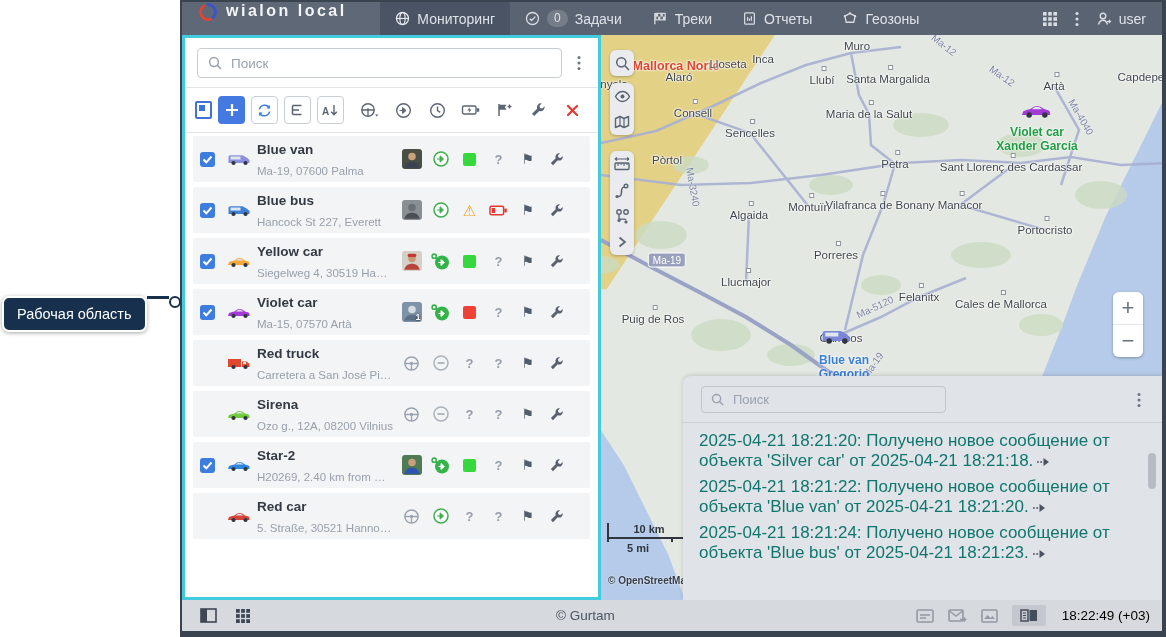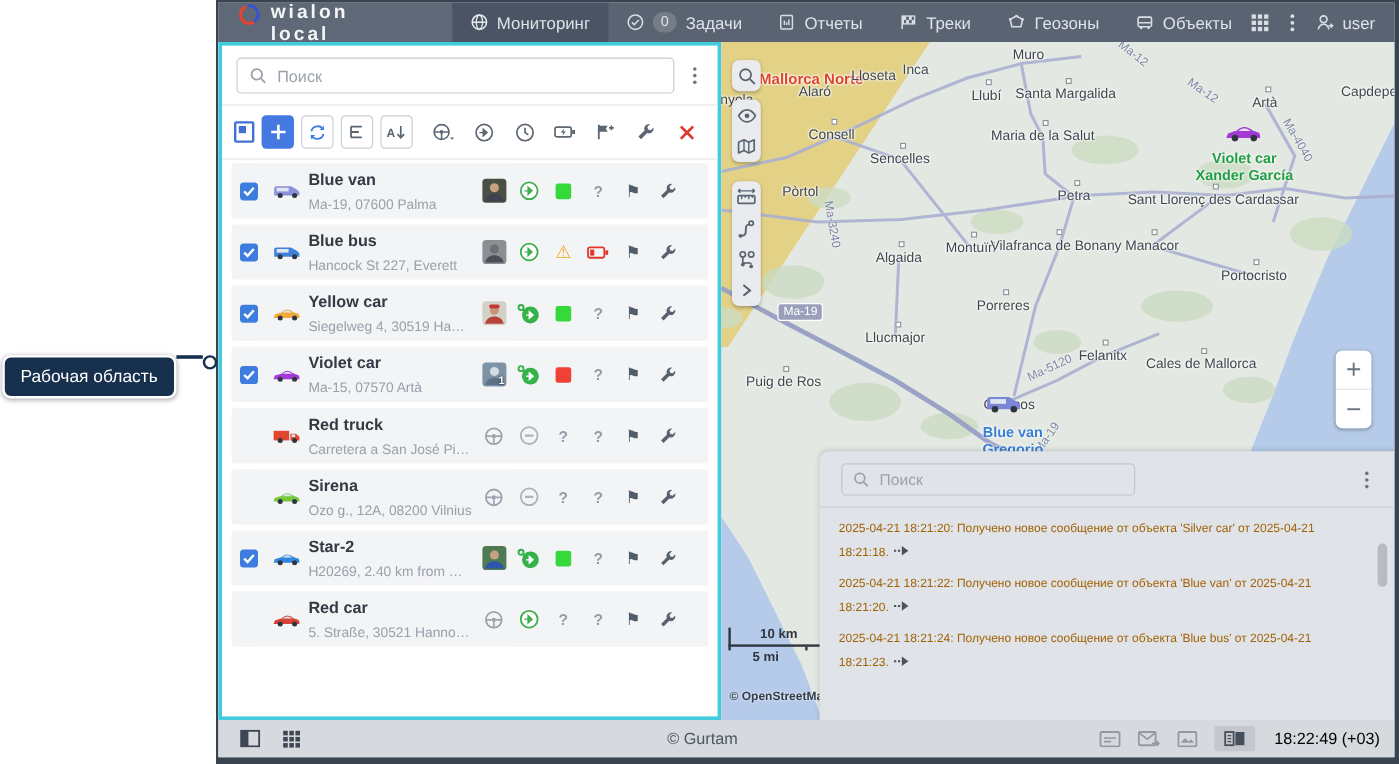--- a/index.html
+++ b/index.html
@@ -105,21 +105,21 @@
   
   #log-panel{position:absolute;left:82px;top:341px;right:0;bottom:0;background:#e0e3e7;
              border-radius:8px 0 0 0;box-shadow:0 -1px 4px rgba(0,0,0,.15);display:flex;flex-direction:column}
   .log-head{display:flex;align-items:center;padding:10px 14px 9px 18px;gap:8px}
   .log-search{width:245px;display:flex;align-items:center;gap:7px;border:1px solid #c2c7ce;border-radius:4px;
               height:27px;padding:0 9px;box-sizing:border-box}
   .log-search input{border:none;outline:none;flex:1;font-size:13px;color:#3c434d;background:transparent;font-family:inherit}
   .log-search input::placeholder{color:#9aa2ad}
   .log-head .kebab{margin-left:auto}
   .log-body{flex:1;padding:8px 26px 0 16px;overflow:hidden;position:relative;border-top:1px solid #cdd1d6}
-  .log-entry{font-size:10px;color:#a16207;line-height:19.5px;margin-bottom:7px}
+  .log-entry{font-size:17px;color:#0f766e;line-height:19.5px;margin-bottom:7px}
   .log-arrow{display:inline-block;vertical-align:-1px;margin-left:3px}
   .log-scroll{position:absolute;right:6px;top:30px;width:8px;height:36px;background:#b7bcc4;border-radius:4px}
   
   #bottombar{flex:0 0 31px;background:#d6d9de;display:flex;align-items:center;position:relative;color:#454e5b}
   .bb-left{display:flex;align-items:center;gap:18px;padding-left:18px}
   .bb-copy{position:absolute;left:374px;font-size:13.5px;color:#4c5560}
   .bb-right{margin-left:auto;display:flex;align-items:center;gap:14px;padding-right:12px}
   .bb-ic{opacity:.45}
   .bb-active{background:#c4c8ce;border-radius:2px;padding:4px 8px;display:flex;align-items:center}
   .bb-time{font-size:13.5px;color:#000000;margin-left:2px}
@@ -155,54 +155,45 @@
       </div>
       <div class="tab">
         <svg width="15" height="15" viewBox="0 0 16 16">
           <circle cx="8" cy="8" r="6.4" fill="none" stroke="#d9dde3" stroke-width="1.4"></circle>
           <path d="M5 8.2l2 2 4-4.2" fill="none" stroke="#d9dde3" stroke-width="1.4"></path>
         </svg>
         <span class="badge0">0</span>
         <span>Задачи</span>
       </div>
       <div class="tab">
-        <svg width="15" height="15" viewBox="0 0 16 16">
-          <rect x="2.8" y="2" width="10.4" height="12" rx="1" fill="none" stroke="#d9dde3" stroke-width="1.3"></rect>
-          <path d="M6 6.5v4M8 8v2.5M10 5.5v5" stroke="#d9dde3" stroke-width="1.3"></path>
-        </svg>
-        <span>Отчеты</span>
-      </div>
-      <div class="tab">
         <svg width="16" height="15" viewBox="0 0 17 16">
           <path d="M3 2v12" stroke="#d9dde3" stroke-width="1.4"></path>
           <rect x="4" y="2.5" width="10" height="7" fill="none" stroke="#d9dde3" stroke-width="1.2"></rect>
           <rect x="4" y="2.5" width="2.5" height="3.5" fill="#d9dde3"></rect>
           <rect x="9" y="2.5" width="2.5" height="3.5" fill="#d9dde3"></rect>
           <rect x="6.5" y="6" width="2.5" height="3.5" fill="#d9dde3"></rect>
           <rect x="11.5" y="6" width="2.5" height="3.5" fill="#d9dde3"></rect>
         </svg>
         <span>Треки</span>
       </div>
       <div class="tab">
+        <svg width="15" height="15" viewBox="0 0 16 16">
+          <rect x="2.8" y="2" width="10.4" height="12" rx="1" fill="none" stroke="#d9dde3" stroke-width="1.3"></rect>
+          <path d="M6 6.5v4M8 8v2.5M10 5.5v5" stroke="#d9dde3" stroke-width="1.3"></path>
+        </svg>
+        <span>Отчеты</span>
+      </div>
+      <div class="tab">
         <svg width="16" height="15" viewBox="0 0 17 16">
           <path d="M3 5.5L8.5 2.5 14 5.5 12.5 12 4.5 12z" fill="none" stroke="#d9dde3" stroke-width="1.4" stroke-linejoin="round"></path>
           <circle cx="3" cy="5.5" r="1.2" fill="#d9dde3"></circle>
             <circle cx="14" cy="5.5" r="1.2" fill="#d9dde3"></circle>
           <circle cx="8.5" cy="2.5" r="1.2" fill="#d9dde3"></circle>
         </svg>
         <span>Геозоны</span>
-      </div>
-      <div class="tab">
-        <svg width="16" height="15" viewBox="0 0 17 16">
-          <rect x="2.5" y="3.5" width="12" height="8.5" rx="1.5" fill="none" stroke="#d9dde3" stroke-width="1.4"></rect>
-          <path d="M2.5 8.5h12" stroke="#d9dde3" stroke-width="1.3"></path>
-          <circle cx="5.2" cy="13" r="1.2" fill="#d9dde3"></circle>
-            <circle cx="11.8" cy="13" r="1.2" fill="#d9dde3"></circle>
-        </svg>
-        <span>Объекты</span>
       </div>
     </nav>
     <div class="topbar-right">
       <span class="tb-btn">
         <svg width="16" height="16" viewBox="0 0 16 16">
           <g fill="#d9dde3">
             <rect x="1" y="1" width="3.6" height="3.6"></rect>
               <rect x="6.2" y="1" width="3.6" height="3.6"></rect>
               <rect x="11.4" y="1" width="3.6" height="3.6"></rect>
             <rect x="1" y="6.2" width="3.6" height="3.6"></rect>

